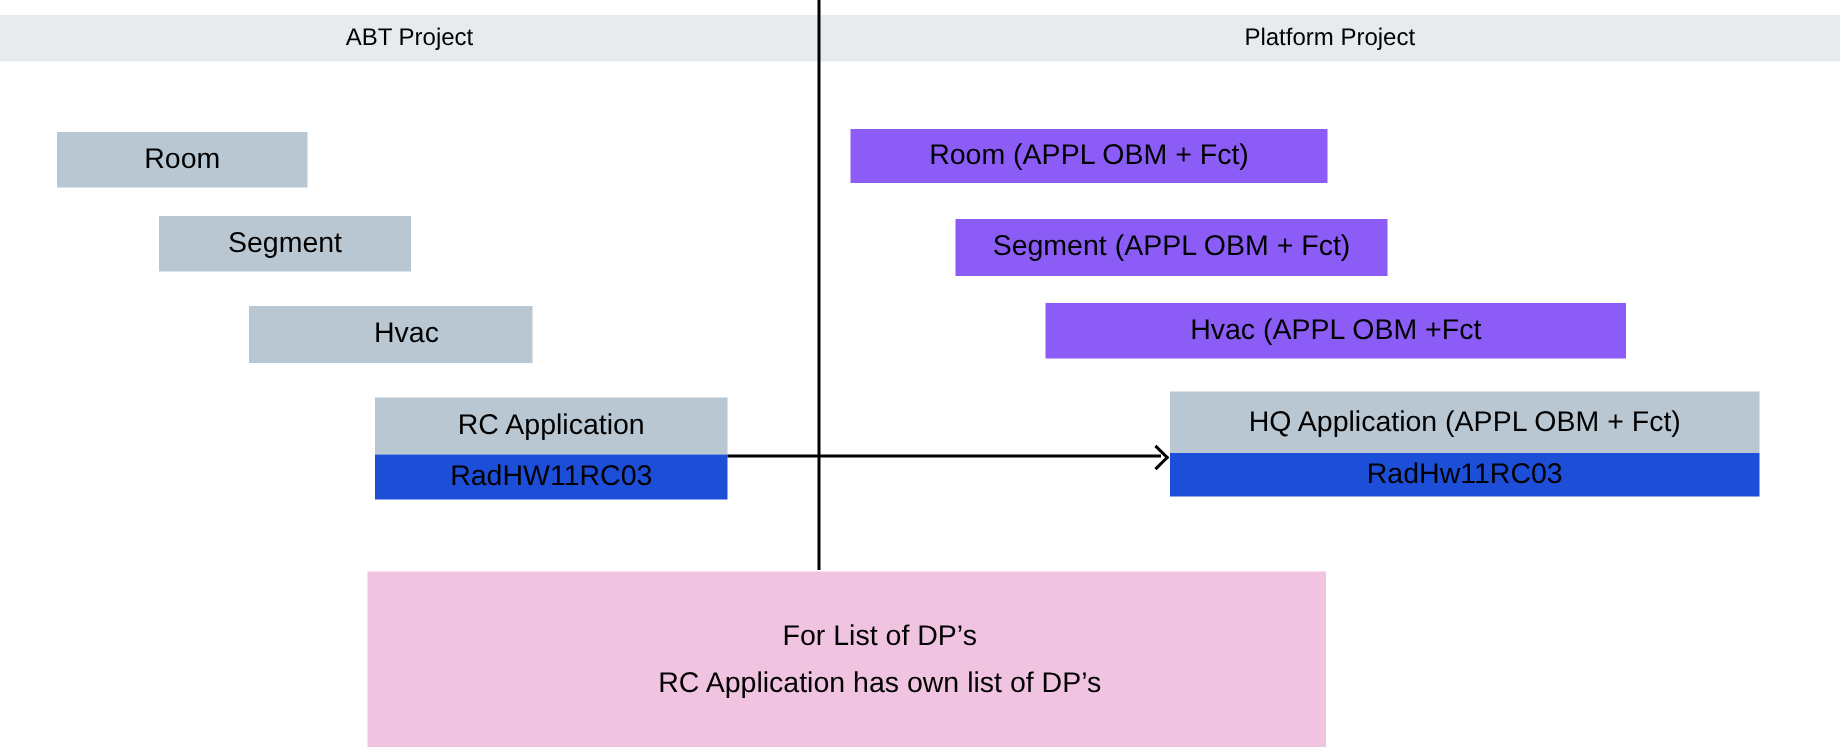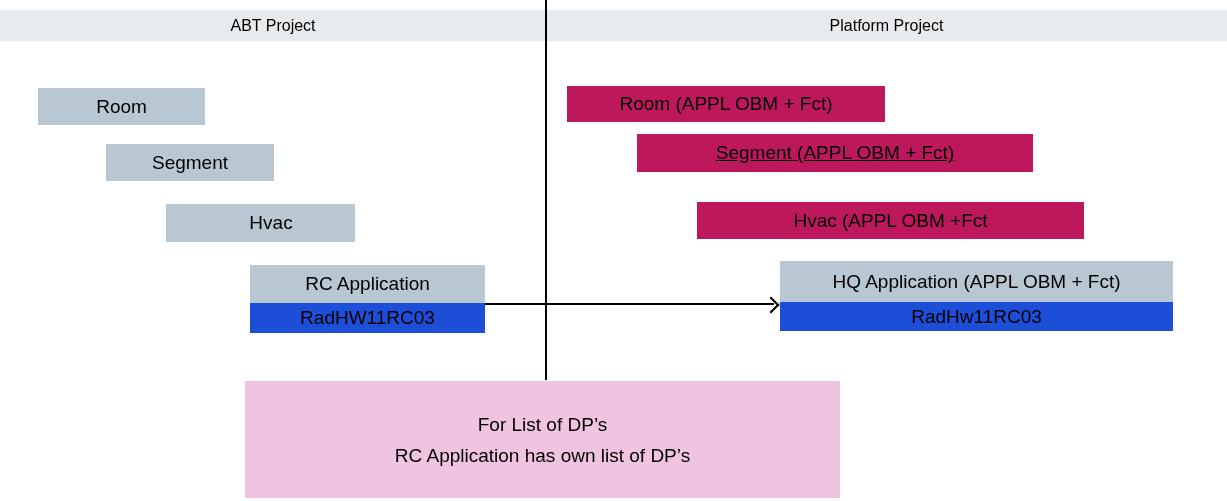--- a/index.html
+++ b/index.html
@@ -67,52 +67,53 @@
   
   .box {
     position: absolute;
     display: flex;
     align-items: center;
     justify-content: center;
     font-size: 19px;
     white-space: nowrap;
   }
   .steel  { background: #b8c7d2; }
-  .green  { background: #be185d; }
+  .green  { background: #8b5cf6; }
   .orange { background: #1d4ed8; }
 
   
   .box.l-room     { left: 38px;  top: 88px;  width: 167px; height: 37px; }
   .box.l-segment  { left: 106px; top: 144px; width: 168px; height: 37px; }
   .box.l-hvac     { left: 166px; top: 204px; width: 168px; height: 38px; padding-left: 21px; }
   .box.l-rcapp    { left: 250px; top: 265px; width: 235px; height: 38px; }
   .box.l-radhw    { left: 250px; top: 303px; width: 235px; height: 30px; }
 
   
   .box.r-room     { left: 567px; top: 86px;  width: 318px; height: 36px; }
-  .box.r-segment  { left: 637px; top: 134px; width: 396px; height: 38px; text-decoration: underline; }
+  .box.r-segment  { left: 637px; top: 146px; width: 288px; height: 38px; }
   .box.r-hvac     { left: 697px; top: 202px; width: 387px; height: 37px; }
   .box.r-hqapp    { left: 780px; top: 261px; width: 393px; height: 41px; }
   .box.r-radhw    { left: 780px; top: 302px; width: 393px; height: 29px; }
 
   
   .note-box {
     position: absolute;
     left: 245px;
     top: 381px;
     width: 595px;
     height: 117px;
     background: #f0c3e0;
     display: flex;
     flex-direction: column;
     align-items: center;
     justify-content: center;
     font-size: 19px;
     line-height: 31px;
     text-align: center;
+    padding-left: 44px;
   }
 </style>
 </head>
 <body>
 
 <div class="canvas">
 
   <div class="header-band"></div>
   <div class="header-title left">ABT Project</div>
   <div class="header-title right">Platform Project</div>

